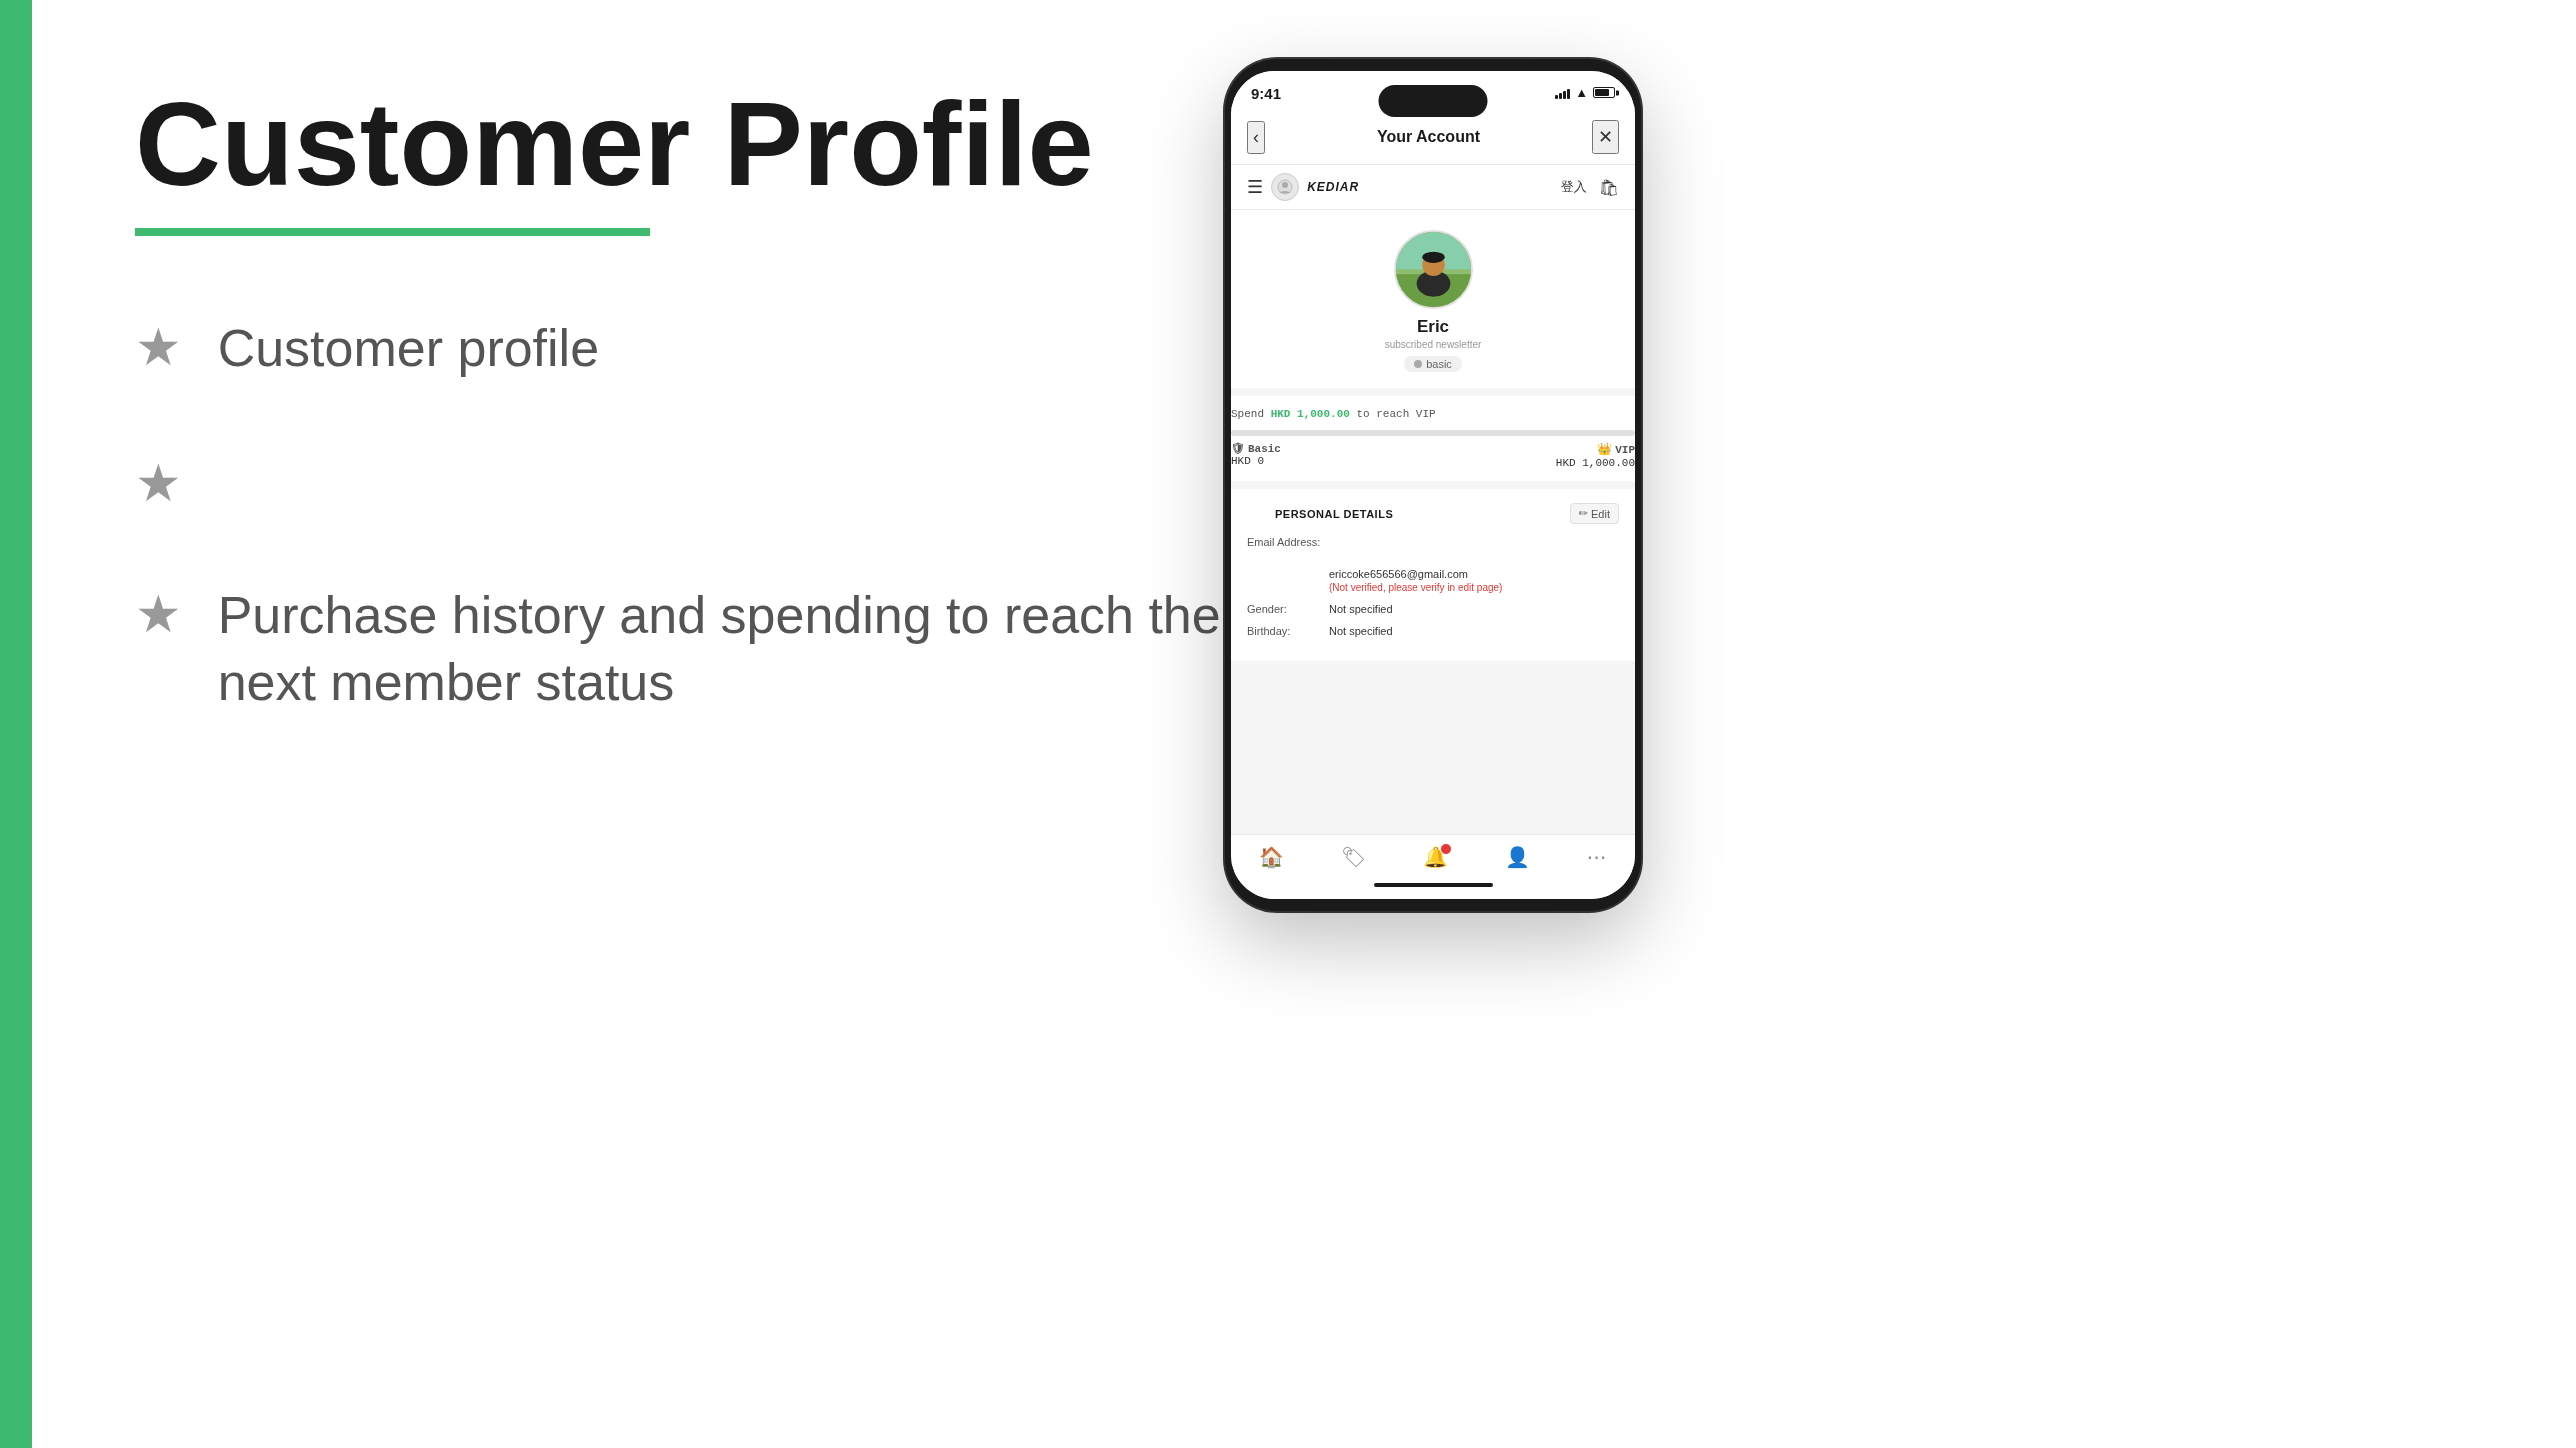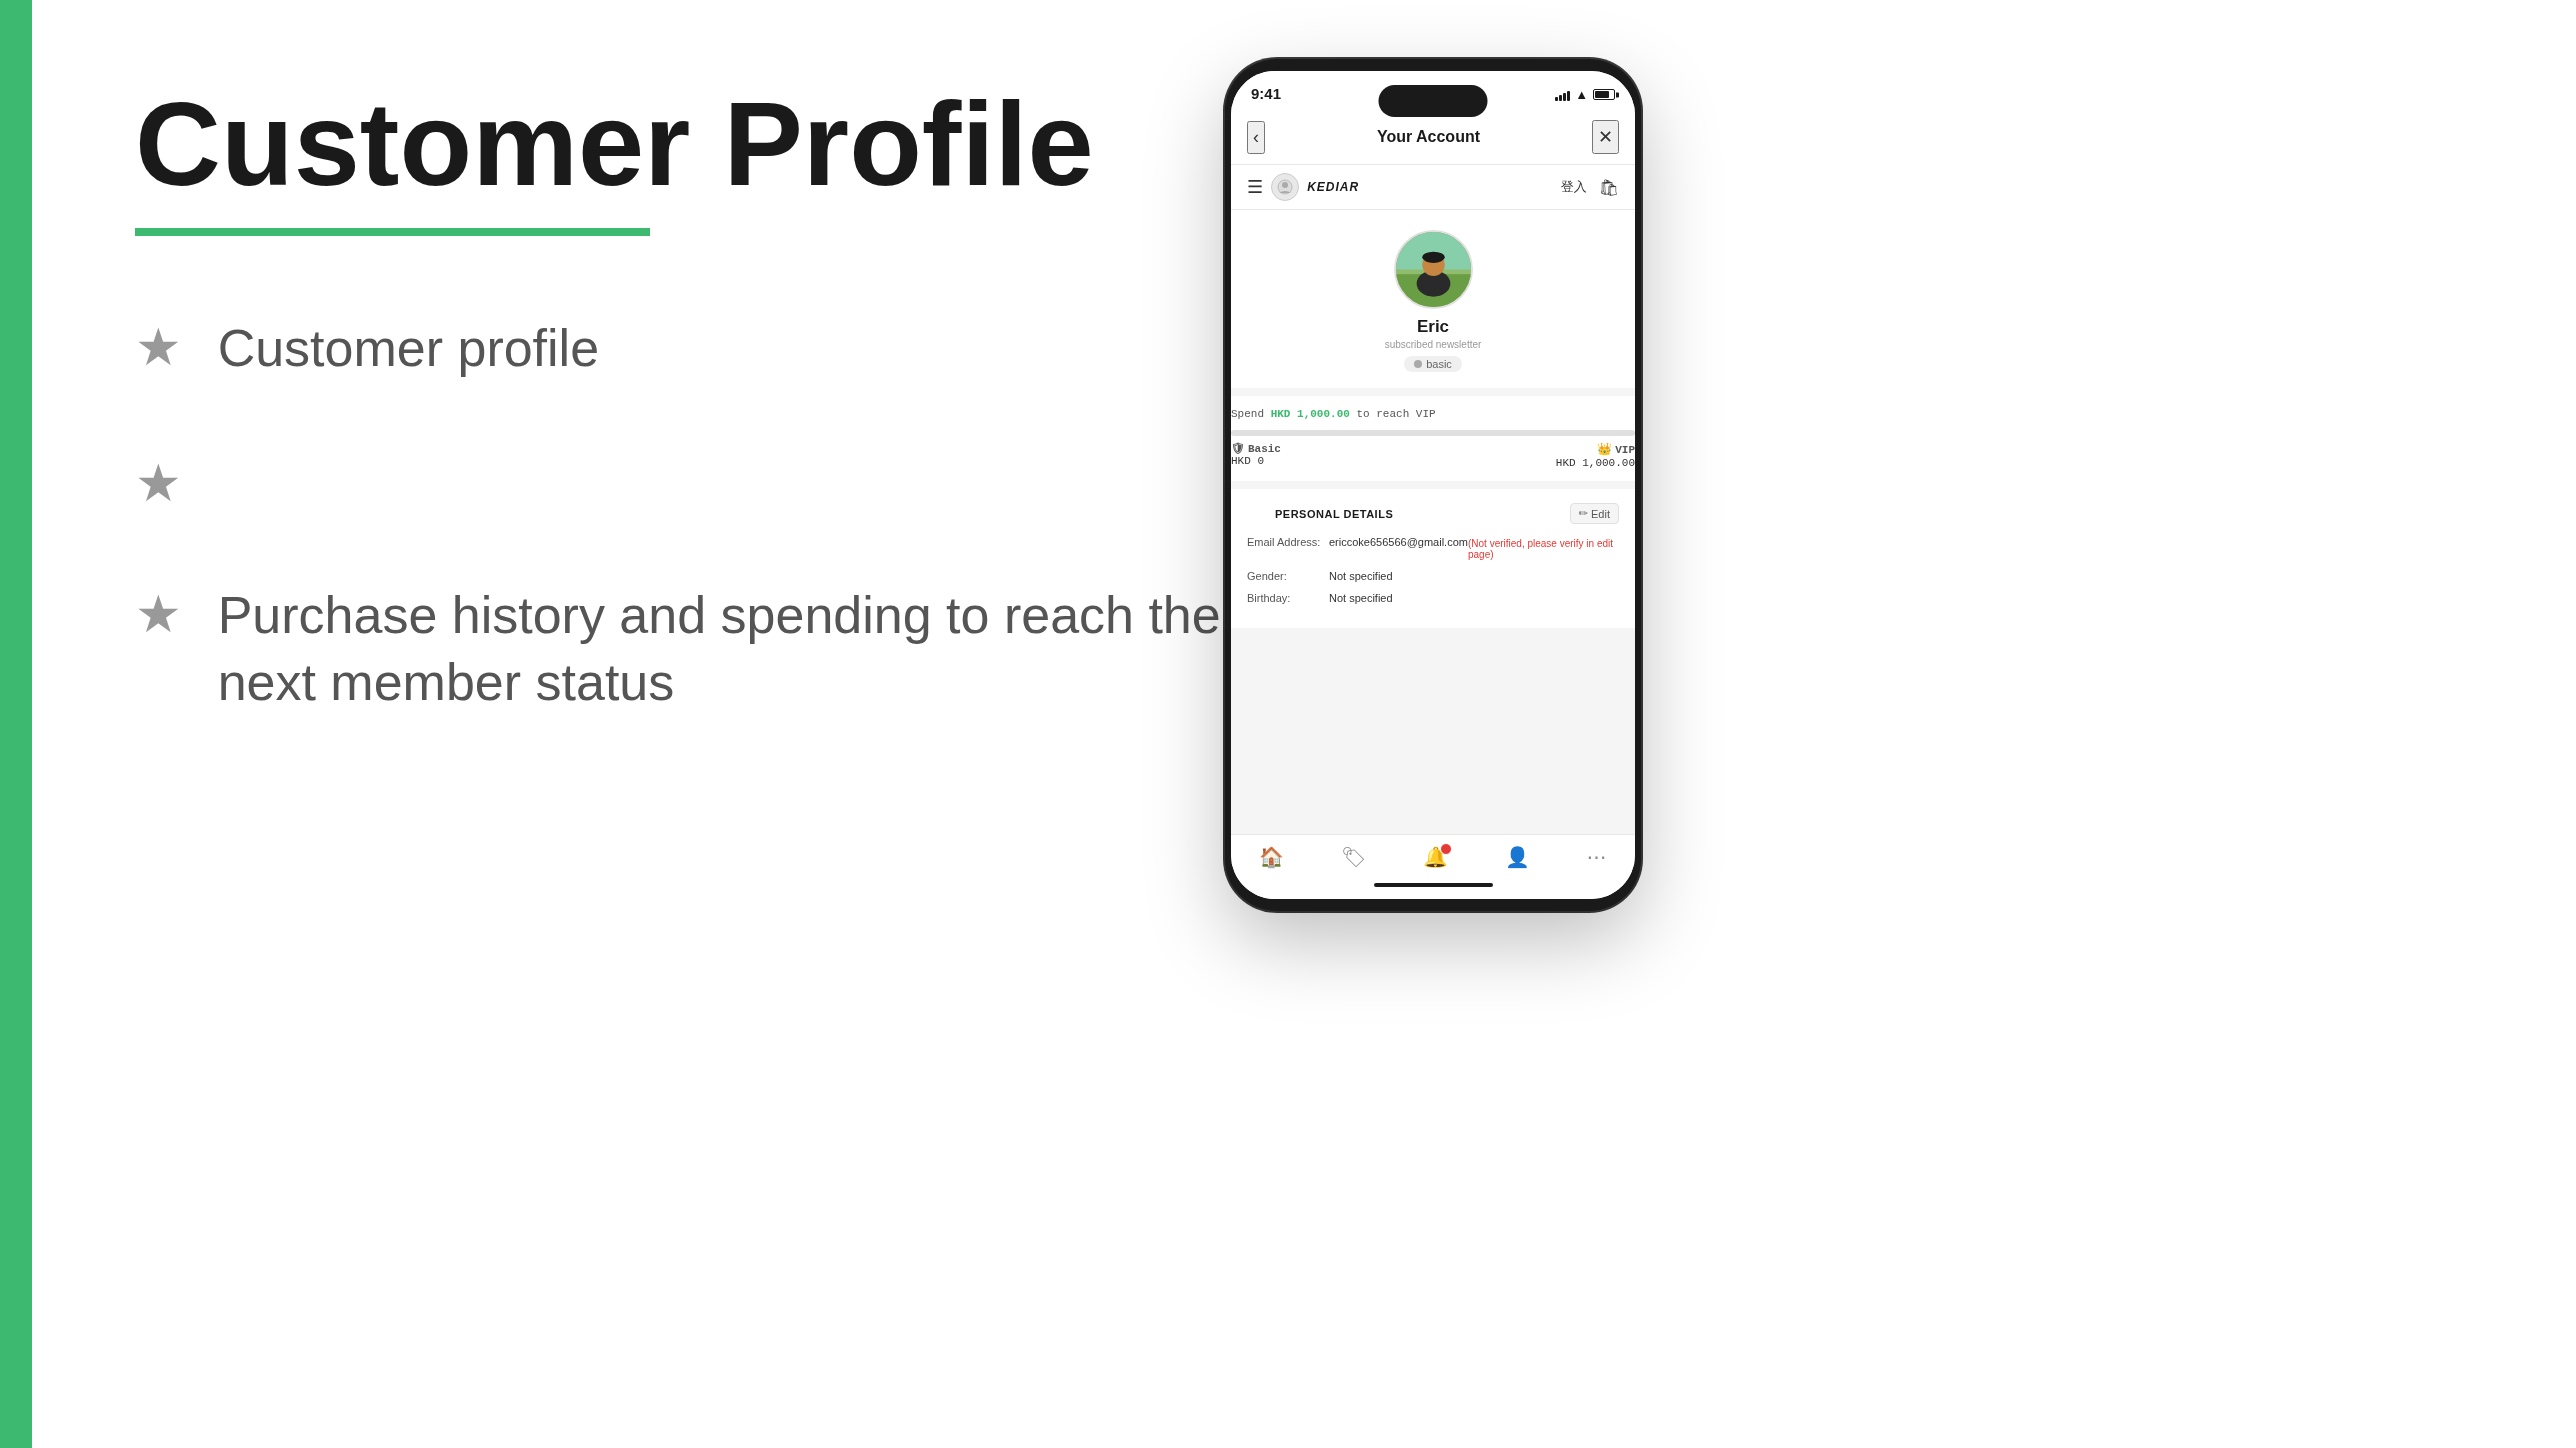--- a/index.html
+++ b/index.html
@@ -115,21 +115,21 @@
       overflow: hidden;
       display: flex;
       flex-direction: column;
     }
 
     
     .phone-status-bar {
       background: #ffffff;
       padding: 14px 20px 8px;
       display: flex;
-      align-items: flex-end;
+      align-items: flex-start;
       justify-content: space-between;
       flex-shrink: 0;
     }
 
     .status-time {
       font-size: 15px;
       font-weight: 600;
       color: #1a1a1a;
     }
 
@@ -431,20 +431,22 @@
       flex-shrink: 0;
     }
 
     .detail-value {
       font-size: 11px;
       color: #333;
     }
 
     .detail-value-block {
       display: flex;
+      flex-direction: column;
+      margin-top: 32px;
     }
 
     .not-verified-text {
       font-size: 10px;
       color: #e53935;
       margin-top: 2px;
     }
 
     
     .bottom-nav {

